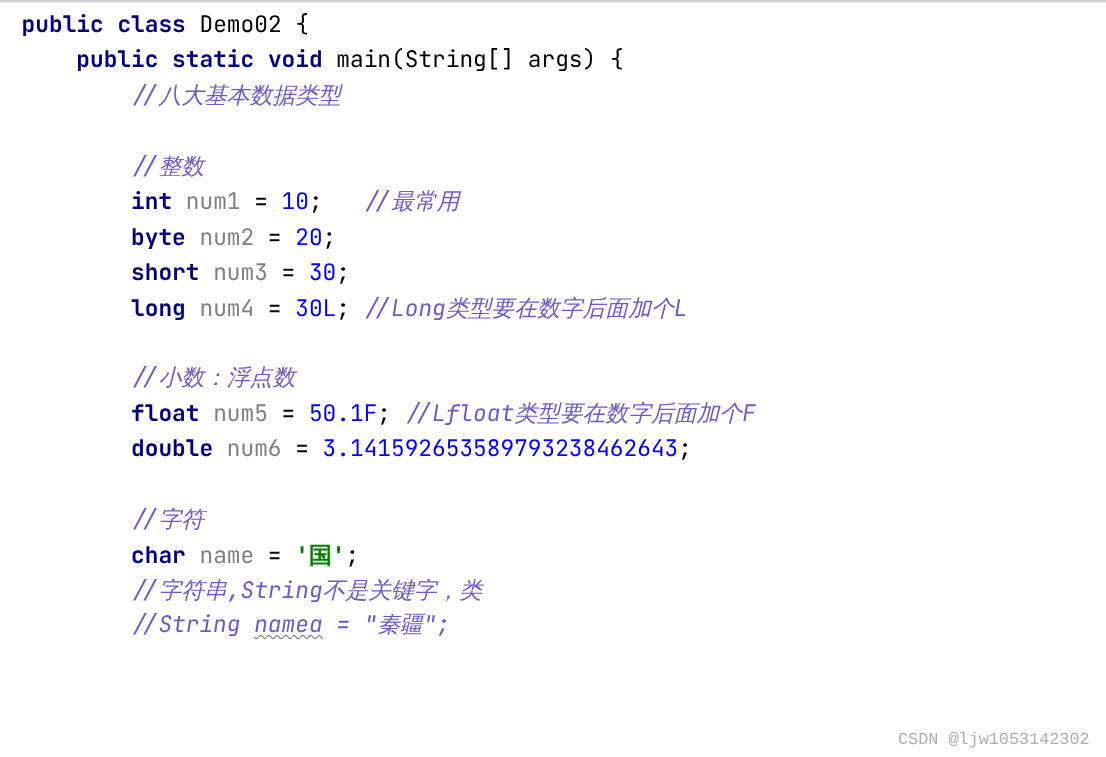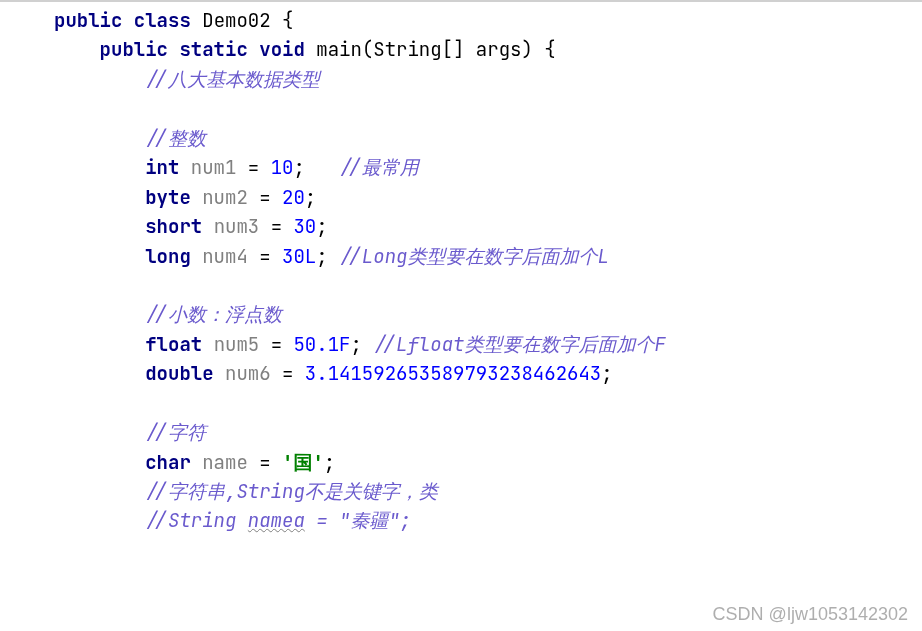--- a/index.html
+++ b/index.html
@@ -14,21 +14,20 @@
       width: 922px;
       height: 631px;
       overflow: hidden;
       position: relative;
       border-top: 2px solid #d0d0d0;
     }
     .editor {
       padding: 4px 0 0 18px;
       line-height: 1.55;
       white-space: pre;
-      margin-left: 36px;
     }
     .kw {
       color: #000080;
       font-weight: bold;
     }
     .ident {
       color: #808080;
     }
     .text {
       color: #000000;
@@ -49,23 +48,23 @@
       font-weight: bold;
     }
     .wavy {
       text-decoration: underline wavy #808080;
       text-decoration-thickness: 1px;
     }
     .watermark {
       position: absolute;
       bottom: 6px;
       right: 14px;
-      font-size: 18px;
+      font-size: 14px;
       color: rgba(120,120,120,0.6);
-      font-family: Liberation Sans, sans-serif;
+      font-family: Liberation Mono, monospace;
     }
   </style>
 </head>
 <body>
 
 <div class="editor"><span class="kw">public</span><span class="text"> </span><span class="kw">class</span><span class="text"> </span><span class="text">Demo02</span><span class="text"> {</span>
     <span class="kw">public</span><span class="text"> </span><span class="kw">static</span><span class="text"> </span><span class="kw">void</span><span class="text"> </span><span class="text">main</span><span class="text">(String[] args) {</span>
         <span class="comment comment-accent">//八大基本数据类型</span>
 
         <span class="comment comment-accent">//整数</span>

